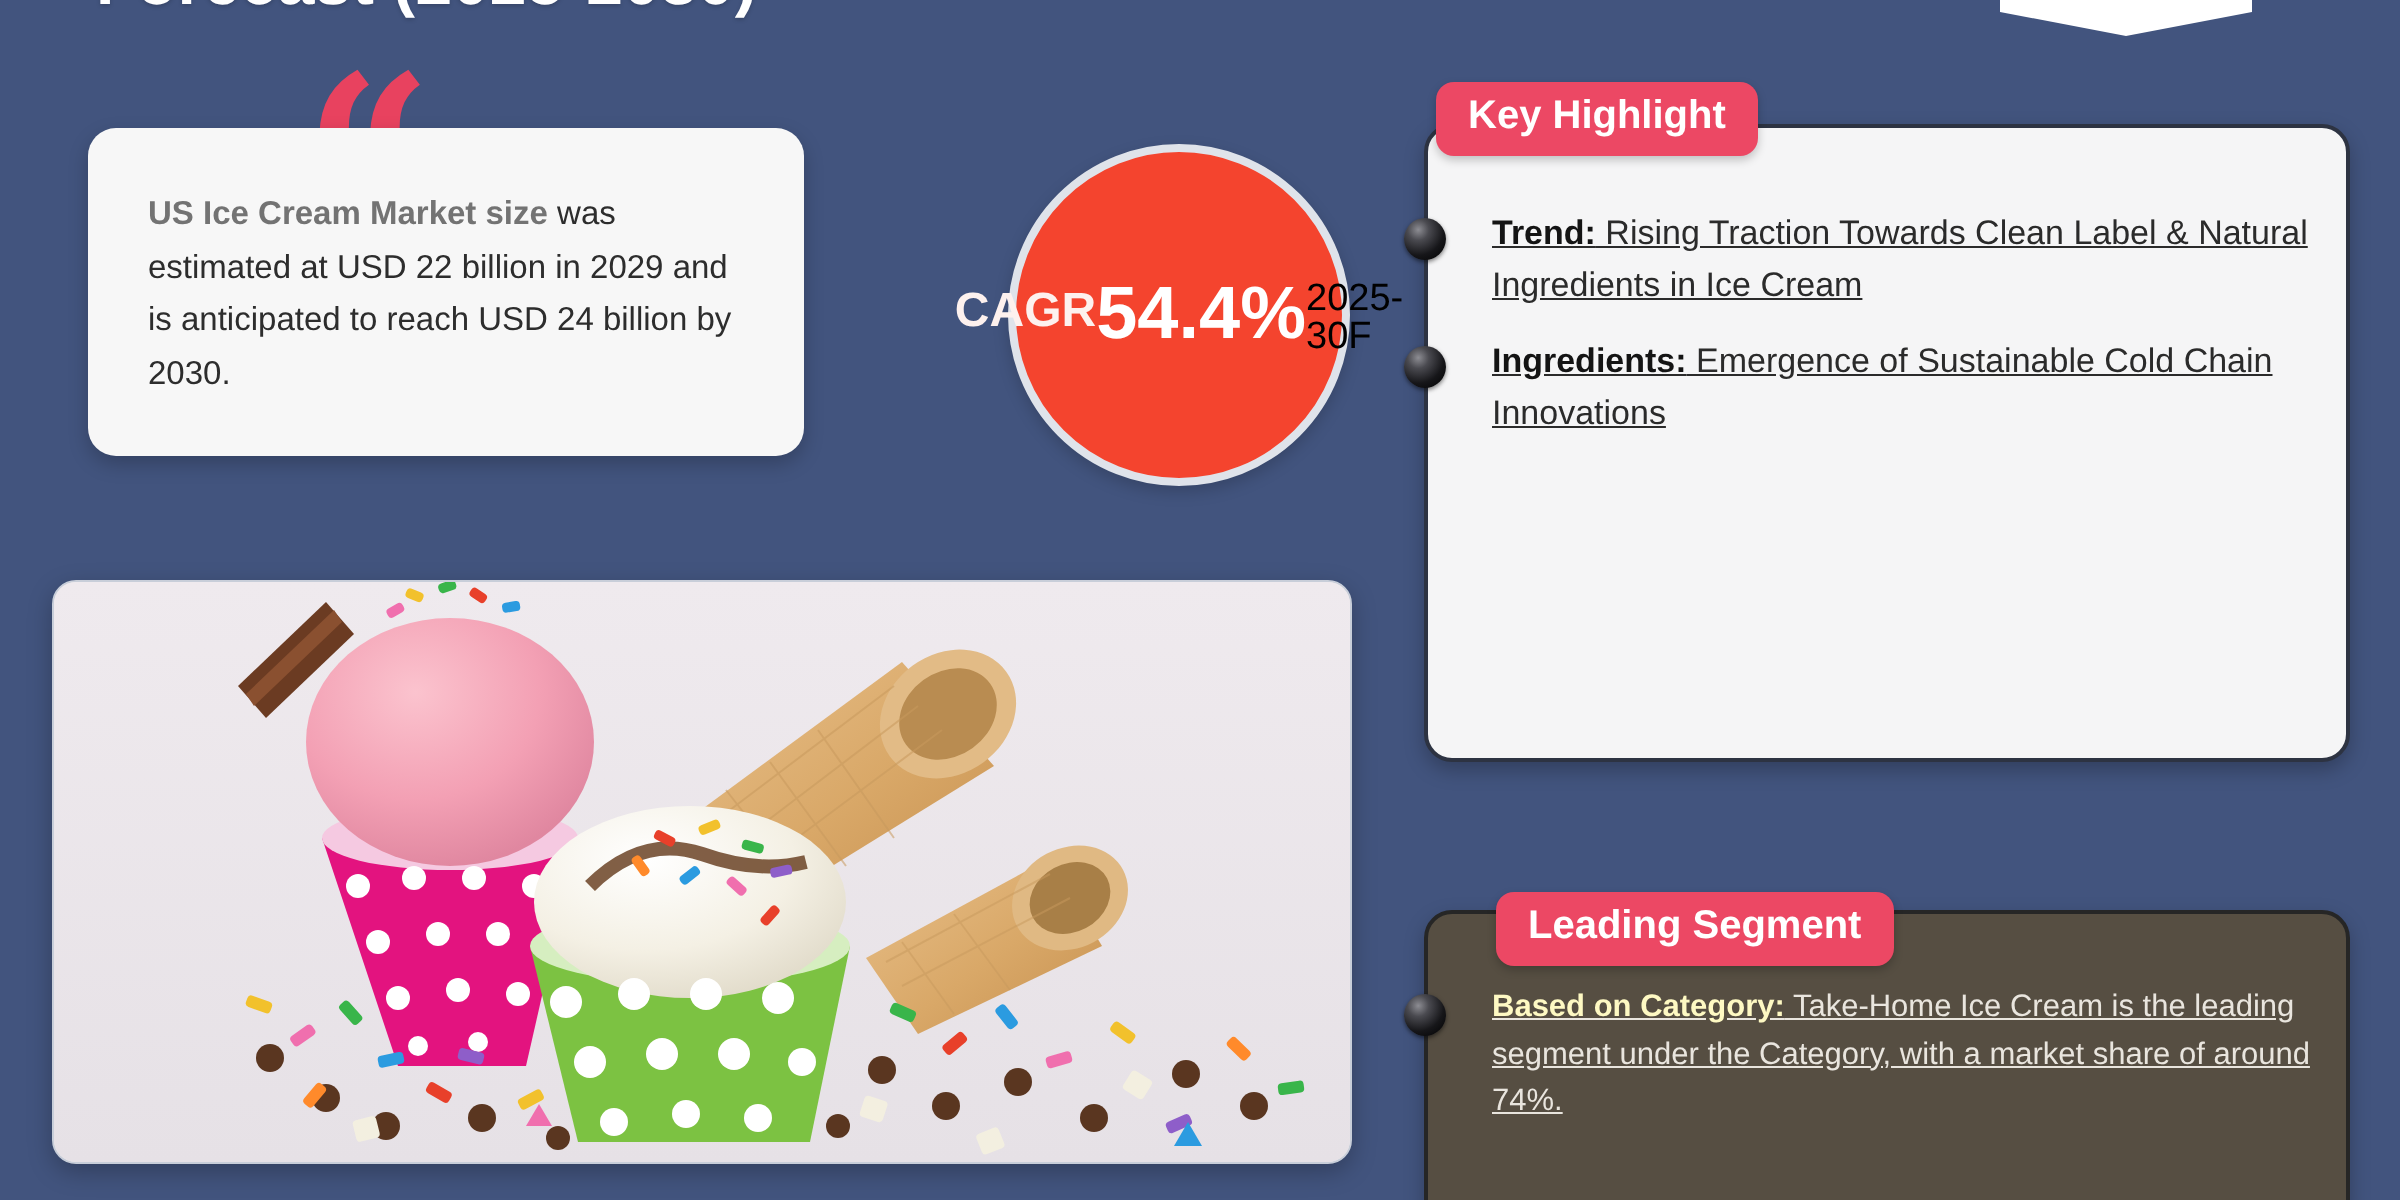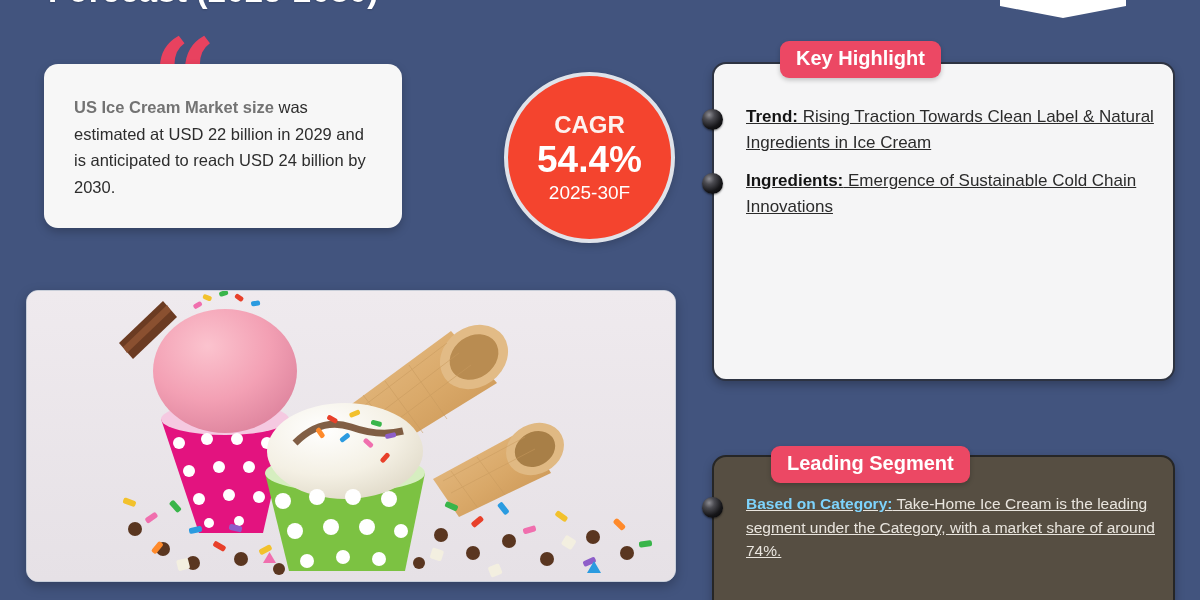--- a/index.html
+++ b/index.html
@@ -51,27 +51,27 @@
   }
   .summary-text b{font-weight:700;color:#737373;}
 
   
   .cagr-circle{
     position:absolute;left:504px;top:72px;width:171px;height:171px;
     border-radius:50%;
     background:#f4442e;
     border:4px solid #dfe3ea;
     box-sizing:border-box;
-    display:flex;flex-direction:column;
+    display:flex;flex-direction:row;
     align-items:center;justify-content:center;
     box-shadow:0 3px 8px rgba(0,0,0,.18);
   }
   .cagr-label{font-size:24px;font-weight:700;color:#fdf1ee;line-height:1;margin-bottom:4px;}
   .cagr-value{font-size:37px;font-weight:700;color:#ffffff;line-height:1.05;}
-  .cagr-period{font-size:19px;font-weight:500;color:#ffffff;line-height:1;margin-top:3px;}
+  .cagr-period{font-size:19px;font-weight:500;color:#000000;line-height:1;margin-top:3px;}
 
   
   .photo{
     position:absolute;left:26px;top:290px;width:648px;height:290px;
     border-radius:12px;overflow:hidden;
     border:1px solid #c8ced9;
     box-shadow:0 4px 12px rgba(0,0,0,.25);
     background:#ece9ec;
   }
   .photo svg{display:block;width:100%;height:100%;}
@@ -95,43 +95,43 @@
   }
 
   .badge{
     position:absolute;
     background:#ec4864;border-radius:9px;
     color:#ffffff;font-weight:700;font-size:20px;
     padding:6px 16px 8px 16px;
     box-shadow:0 2px 5px rgba(0,0,0,.22);
     white-space:nowrap;
   }
-  .badge-highlight{left:780px;top:41px;}
-  .badge-segment{left:748px;top:446px;margin-left:23px;}
+  .badge-highlight{left:718px;top:41px;}
+  .badge-segment{left:748px;top:446px;}
 
   
   .bullets{
     position:absolute;box-sizing:border-box;
   }
   .bullets-highlight{left:712px;top:104px;width:452px;}
   .bullets-segment{left:712px;top:492px;width:452px;}
 
   .bullet-row{position:relative;padding-left:34px;margin-bottom:13px;}
   .bullet-row:last-child{margin-bottom:0;}
   .bullet-dot{
     position:absolute;left:-10px;top:5px;width:21px;height:21px;border-radius:50%;
     background:radial-gradient(circle at 34% 28%,#8d8d93 0%,#4a4a50 26%,#161619 62%,#000 100%);
     box-shadow:0 1px 2px rgba(0,0,0,.5);
   }
   .bullet-text{
     font-size:17px;line-height:1.5;color:#2b2b2b;font-weight:400;text-decoration:underline;
   }
   .bullet-text b{font-weight:700;color:#141414;}
   .panel-segment-text .bullet-text{color:#e9e5de;font-size:15.5px;line-height:1.52;}
-  .panel-segment-text .bullet-text b{color:#7dd3fc;text-align:center;}
+  .panel-segment-text .bullet-text b{color:#fef9c3;text-align:center;}
 </style>
 </head>
 <body>
 
 <div class="page">
 
   <div class="title">Forecast (2025-2030)</div>
 
   <div class="logo-badge"></div>
 

